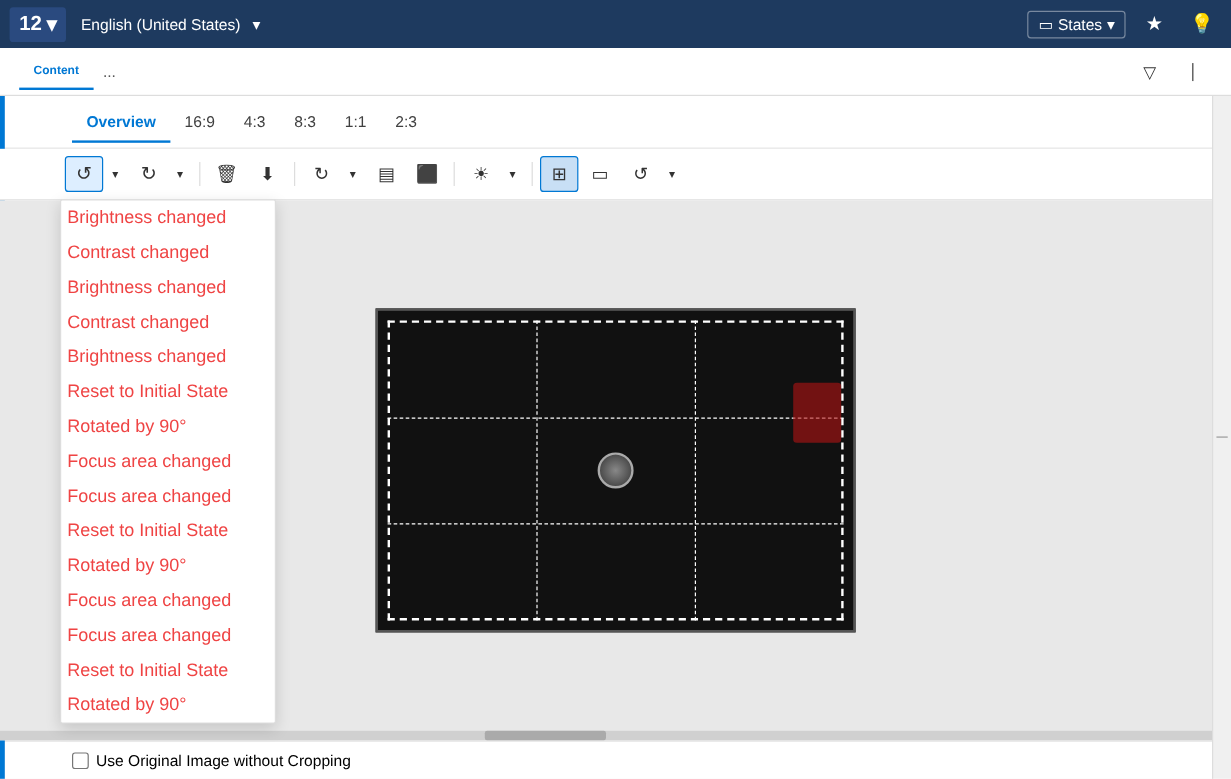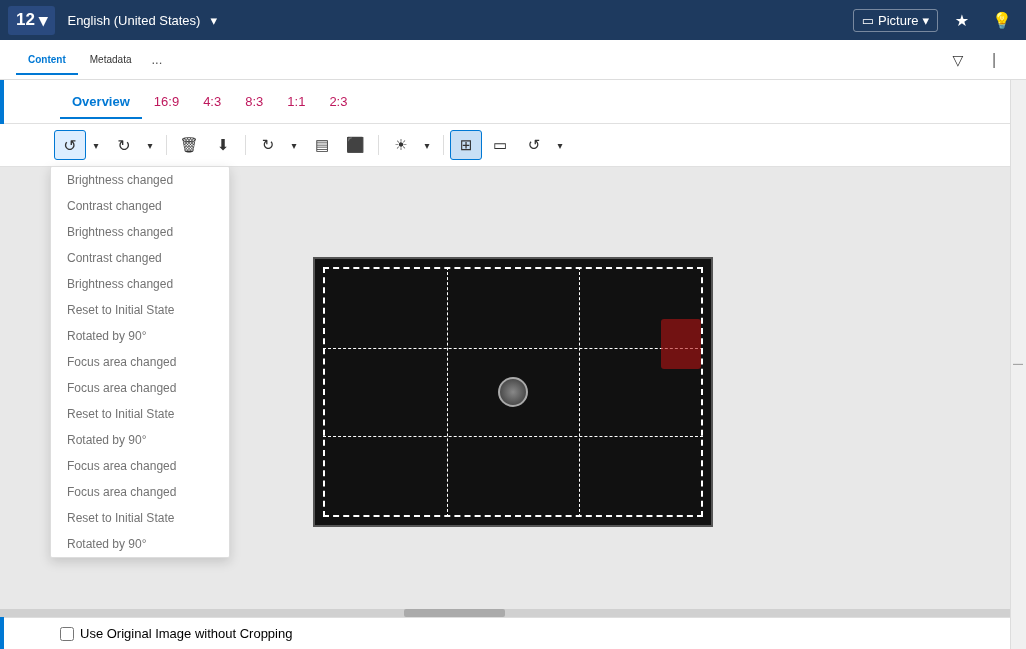--- a/index.html
+++ b/index.html
@@ -109,21 +109,21 @@
       display: flex;
       align-items: center;
       padding: 0 12px;
       border-bottom: 1px solid #e0e0e0;
       background: white;
       height: 44px;
     }
     .aspect-tab {
       padding: 10px 12px;
       font-size: 13px;
-      color: #be185d;
+      color: #404040;
       cursor: pointer;
       position: relative;
     }
     .aspect-tab.active {
       color: #0078d4;
       font-weight: 600;
     }
     .aspect-tab.active::after {
       content: '';
       position: absolute;
@@ -191,23 +191,23 @@
       top: 42px;
       left: 50px;
       background: white;
       border: 1px solid #ddd;
       box-shadow: 0 4px 12px rgba(0,0,0,0.15);
       z-index: 100;
       width: 180px;
       border-radius: 2px;
     }
     .dropdown-item {
-      padding: 6px 16px;
-      font-size: 12px;
-      color: #737373;
+      padding: 6px 5px;
+      font-size: 15px;
+      color: #ef4444;
       cursor: pointer;
       white-space: nowrap;
     }
 
     
     .image-area {
       flex: 1;
       background: #e8e8e8;
       display: flex;
       align-items: center;
@@ -343,34 +343,31 @@
       <span>▾</span>
     </div>
     <div class="top-bar-lang">
       <span>English (United States)</span>
       <span>▾</span>
     </div>
   </div>
   <div class="top-bar-right">
     <div class="top-bar-picture">
       <span>▭</span>
-      <span>Picture</span>
+      <span>States</span>
       <span>▾</span>
     </div>
     <div class="toolbar-btn" style="color:white; font-size:16px;">★</div>
     <div class="toolbar-btn" style="color:white; font-size:16px;">💡</div>
   </div>
 </div>
 
 <div class="nav-bar">
   <div class="nav-tab active">
     <span>Content</span>
-  </div>
-  <div class="nav-tab">
-    <span>Metadata</span>
   </div>
   <div class="nav-tab-more">
     <span>...</span>
   </div>
   <div class="nav-right-icons">
     <div class="toolbar-btn">
       <span>▽</span>
     </div>
     <div class="toolbar-btn" style="font-size:16px; color:#666;">|</div>
   </div>

